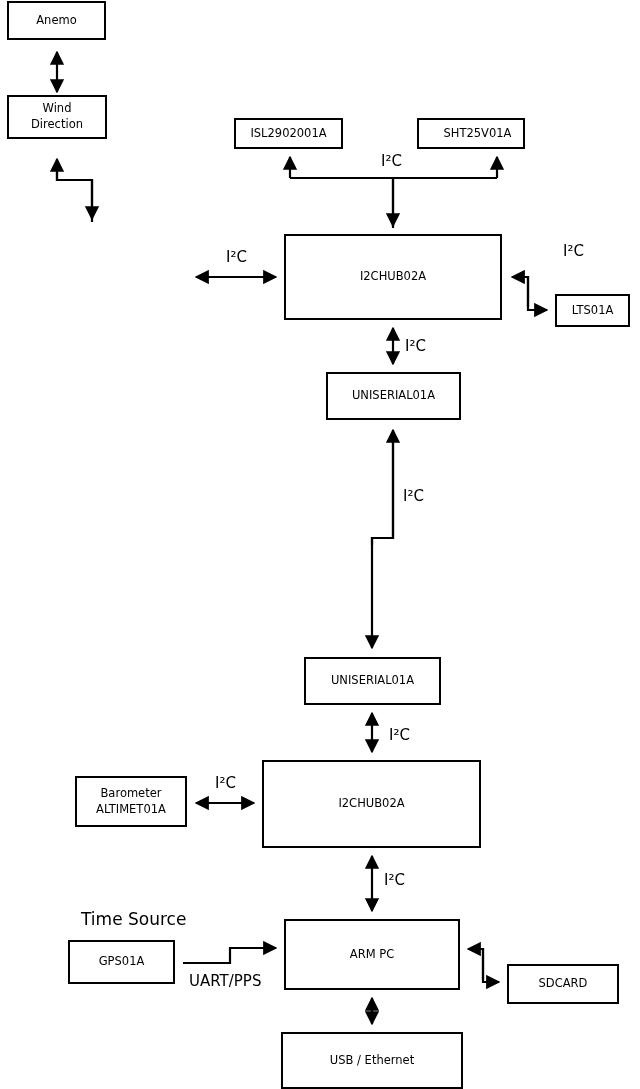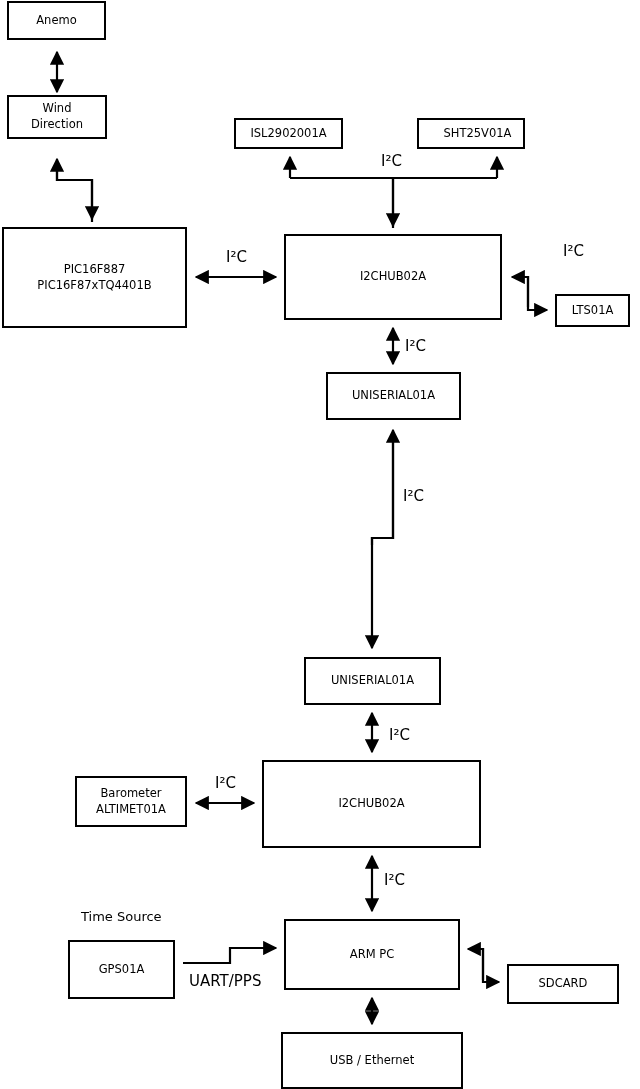--- a/index.html
+++ b/index.html
@@ -41,21 +41,21 @@
     position:absolute;
     color:#000000;
     font-size:15px;
     white-space:nowrap;
     z-index:3;
     background:transparent;
   }
   .free-label{
     position:absolute;
     color:#000000;
-    font-size:13px;
+    font-size:17px;
     white-space:nowrap;
     z-index:3;
   }
 </style>
 </head>
 <body>
 
 <div id="diagram">
 
   <svg viewBox="0 0 640 1089" aria-hidden="true">
@@ -102,24 +102,20 @@
     </g>
   </svg>
 
   <div class="node" style="left: 7px; top: 1px; width: 99px; height: 39px; align-items: center;">
     <span class="lbl">Anemo</span>
   </div>
   <div class="node" style="left: 7px; top: 95px; width: 100px; height: 44px;">
     <span class="lbl">Wind
 Direction</span>
   </div>
-  <div class="node" style="left: 2px; top: 227px; width: 185px; height: 101px;">
-    <span class="lbl">PIC16F887
-PIC16F87xTQ4401B</span>
-  </div>
   <div class="node" style="left: 234px; top: 118px; width: 109px; height: 31px;">
     <span class="lbl">ISL2902001A</span>
   </div>
   <div class="node" style="left: 417px; top: 118px; width: 108px; height: 31px; padding-left: 16px;">
     <span class="lbl">SHT25V01A</span>
   </div>
   <div class="node" style="left: 284px; top: 234px; width: 218px; height: 86px;">
     <span class="lbl">I2CHUB02A</span>
   </div>
   <div class="node" style="left: 555px; top: 294px; width: 75px; height: 33px;">
@@ -131,21 +127,21 @@
   <div class="node" style="left: 304px; top: 657px; width: 137px; height: 48px;">
     <span class="lbl">UNISERIAL01A</span>
   </div>
   <div class="node" style="left: 75px; top: 776px; width: 112px; height: 51px;">
     <span class="lbl">Barometer
 ALTIMET01A</span>
   </div>
   <div class="node" style="left: 262px; top: 760px; width: 219px; height: 88px;">
     <span class="lbl">I2CHUB02A</span>
   </div>
-  <div class="node" style="left: 68px; top: 940px; width: 107px; height: 59px;">
+  <div class="node" style="left: 68px; top: 940px; width: 107px; height: 44px;">
     <span class="lbl">GPS01A</span>
   </div>
   <div class="node" style="left: 284px; top: 919px; width: 176px; height: 71px;">
     <span class="lbl">ARM PC</span>
   </div>
   <div class="node" style="left: 507px; top: 964px; width: 112px; height: 40px;">
     <span class="lbl">SDCARD</span>
   </div>
   <div class="node" style="left: 281px; top: 1032px; width: 182px; height: 57px;">
     <span class="lbl">USB / Ethernet</span>

